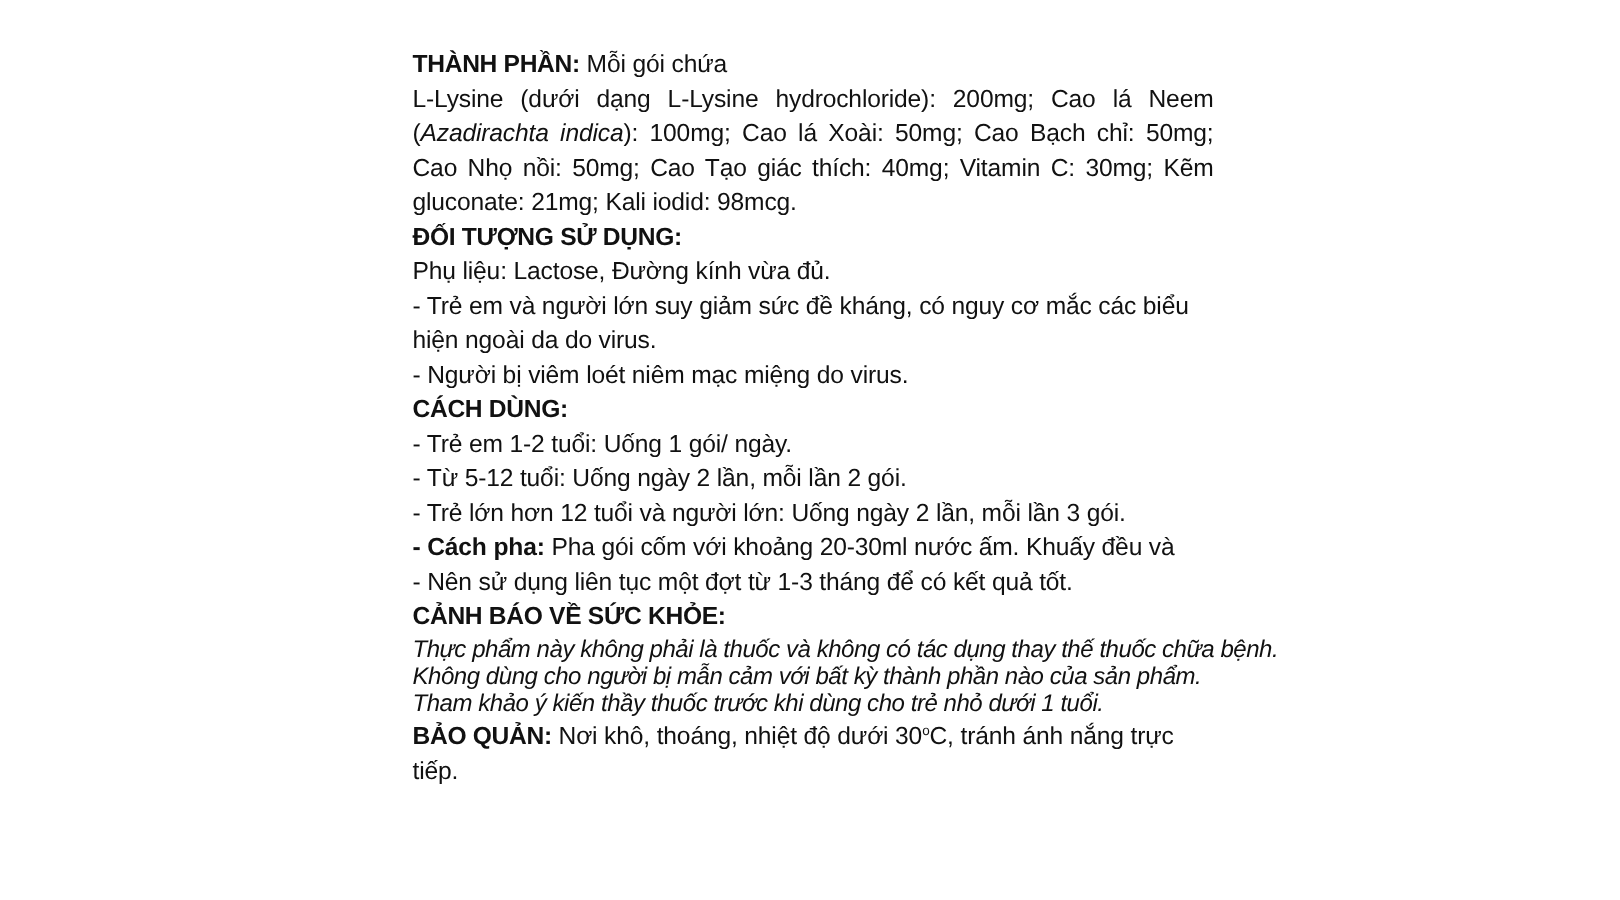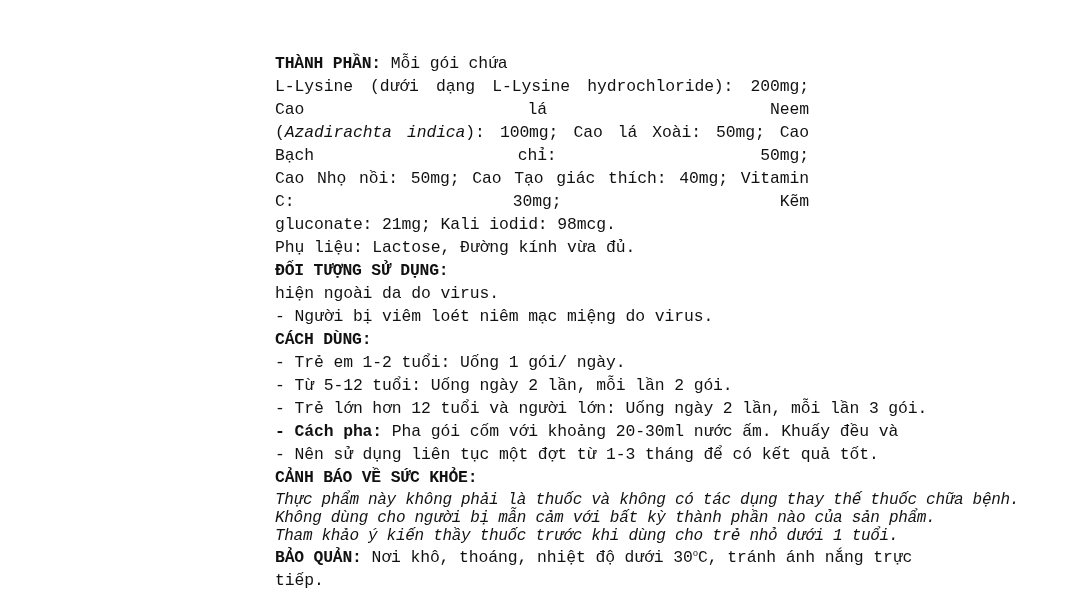--- a/index.html
+++ b/index.html
@@ -3,21 +3,21 @@
 <meta charset="utf-8">
 <style>
   html, body { margin: 0; padding: 0; }
   body {
     width: 1080px; height: 600px; background: #ffffff; overflow: hidden;
     position: relative;
     font-family: "Liberation Sans", sans-serif;
     color: #111111;
   }
   .doc {
-    position: absolute; left: 275px; top: 52px; width: 534px; font-family: Liberation Mono, monospace;
+    position: absolute; left: 275px; top: 32px; width: 534px;
   }
   .line {
     font-size: 16.4px; line-height: 23px; white-space: nowrap;
     letter-spacing: -0.1px;
   }
   .just { text-align: justify; text-align-last: justify; white-space: normal; }
   .heading { font-weight: bold; font-size: 16.4px; line-height: 23px; letter-spacing: -0.2px; }
   .b { font-weight: bold; }
   .i { font-style: italic; }
   .warn { font-style: italic; font-size: 16px; line-height: 18px; letter-spacing: -0.3px; white-space: nowrap; }
@@ -29,23 +29,24 @@
 
 <div class="doc">
 
   <div class="line">
     <span class="heading">THÀNH PHẦN:</span><span> Mỗi gói chứa</span>
   </div>
   <div class="line just"><span>L-Lysine (dưới dạng L-Lysine hydrochloride): 200mg; Cao lá Neem</span></div>
   <div class="line just"><span>(</span><span class="i">Azadirachta indica</span><span>): 100mg; Cao lá Xoài: 50mg; Cao Bạch chỉ: 50mg;</span></div>
   <div class="line just"><span>Cao Nhọ nồi: 50mg; Cao Tạo giác thích: 40mg; Vitamin C: 30mg; Kẽm</span></div>
   <div class="line"><span>gluconate: 21mg; Kali iodid: 98mcg.</span></div>
+  <div class="line heading">ĐỐI TƯỢNG SỬ DỤNG:</div>
+
   <div class="line">Phụ liệu: Lactose, Đường kính vừa đủ.</div>
-
-  <div class="line heading">ĐỐI TƯỢNG SỬ DỤNG:</div>
+  <div class="line">- Trẻ em và người lớn suy giảm sức đề kháng, có nguy cơ mắc các biểu</div>
   <div class="line">hiện ngoài da do virus.</div>
   <div class="line">- Người bị viêm loét niêm mạc miệng do virus.</div>
 
   <div class="line heading">CÁCH DÙNG:</div>
   <div class="line">- Trẻ em 1-2 tuổi: Uống 1 gói/ ngày.</div>
   <div class="line">- Từ 5-12 tuổi: Uống ngày 2 lần, mỗi lần 2 gói.</div>
   <div class="line">- Trẻ lớn hơn 12 tuổi và người lớn: Uống ngày 2 lần, mỗi lần 3 gói.</div>
   <div class="line"><span class="b">- Cách pha:</span><span> Pha gói cốm với khoảng 20-30ml nước ấm. Khuấy đều và</span></div>
   <div class="line">- Nên sử dụng liên tục một đợt từ 1-3 tháng để có kết quả tốt.</div>
 

